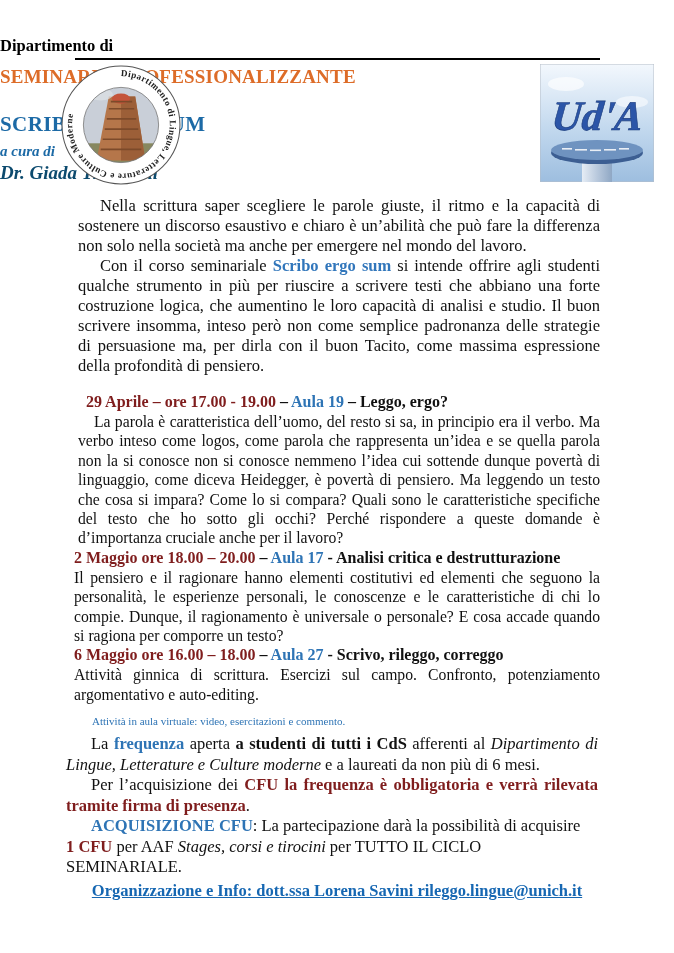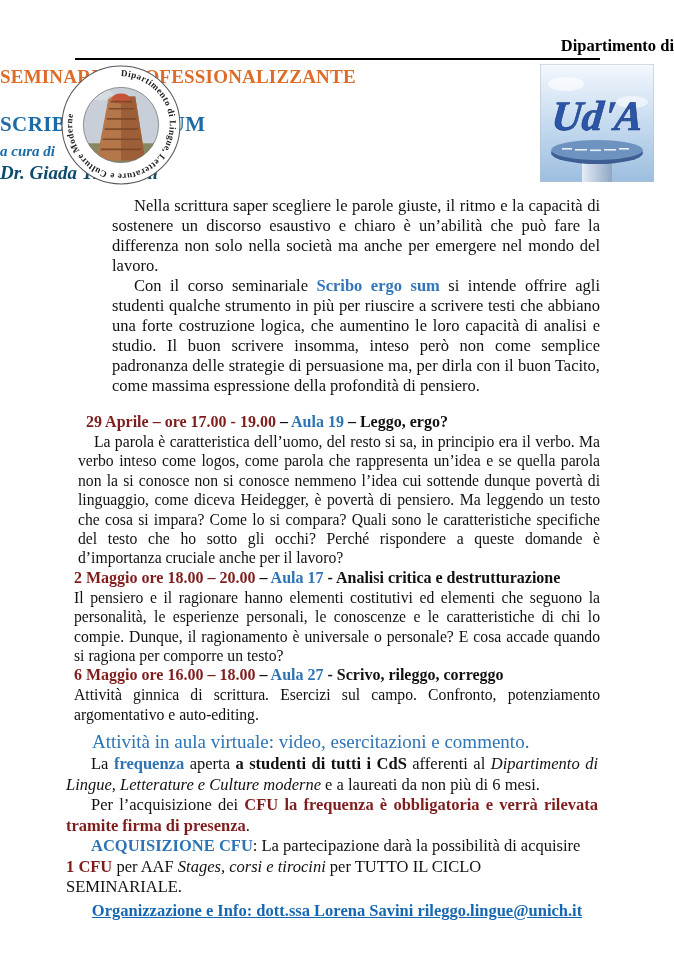--- a/index.html
+++ b/index.html
@@ -5,21 +5,21 @@
   html,body { margin:0; padding:0; background:#ffffff; }
   .page {
     position:relative;
     width:674px; height:953px;
     background:#ffffff;
     font-family:"Liberation Serif", serif;
     color:#111;
     overflow:hidden;
   }
   
-  .dept-header { padding-top:37px; text-align:right; font-weight:bold;
+  .dept-header { padding-top:37px; text-align:left; font-weight:bold;
                  font-size:16.5px; line-height:18px; color:#000; }
   .header-rule { width:525px; margin:3px 0 0 75px; border:0; border-top:2px solid #000; }
 
   
   .banner { position:relative; height:132px; }
   .logo-left  { position:absolute; left:60px; top:4px; width:122px; height:122px; }
   .logo-right { position:absolute; left:540px; top:4px; width:114px; height:118px; }
   .banner-center { text-align:left; }
   .seminar-type { margin:0; padding-top:6px; font-size:19px; line-height:22px;
                   font-weight:bold; color:#dd6c28; letter-spacing:0.2px; }
@@ -27,33 +27,33 @@
                    font-weight:bold; color:#1c6aa6; letter-spacing:0.4px; }
   .curated-by { margin:7px 8px 0 0; font-size:15px; line-height:17px;
                 font-weight:bold; font-style:italic; color:#1c6aa6; }
   .curator { margin:3px 15px 0 0; font-size:19px; line-height:19px;
              font-weight:bold; font-style:italic; color:#0c4a6e; }
 
   
   .content { margin:0 74px 0 74px; }
   .intro p { margin:0; padding-left:4px; font-size:16.5px; line-height:20px;
              text-align:justify; text-indent:22px; }
-  .intro { margin-top:4px;margin-left:34px; }
+  .intro { margin-top:4px; }
   .blue-inline { color:#3176bb; font-weight:bold; }
 
   .sessions { margin-top:16px; }
   .sess-head { margin:0; font-size:16px; line-height:20px; }
   .sess-head.indent1 { padding-left:12px; }
   .sess-desc { margin:0; font-size:15.7px; line-height:19.4px; text-align:justify; }
   .sess-desc.indent1 { text-indent:16px; padding-left:4px; }
   .orange { color:#7f1d1d; font-weight:bold; }
   .blue   { color:#2e74b5; font-weight:bold;text-align:center; }
   .bold   { font-weight:bold; }
 
-  .virtual-note { margin:10px 0 0 0; padding-left:18px; font-size:19px;
+  .virtual-note { margin:10px 0 0 0; padding-left:18px; font-size:11px;
                   line-height:15px; color:#2e74b5; }
 
   .bottom { margin-top:5px; margin-left:-8px; margin-right:2px; }
   .bottom p { margin:0; font-size:16.5px; line-height:20.5px; text-align:justify; text-indent:25px; }
   .bottom p.no-justify { text-align:left; }
   .bottom p.flush { text-indent:0; }
   .italic { font-style:italic; }
 
   .footer-link-row { margin-top:3px; text-align:center; }
   .org-link { color:#1667b2; font-weight:bold; text-decoration:underline;

